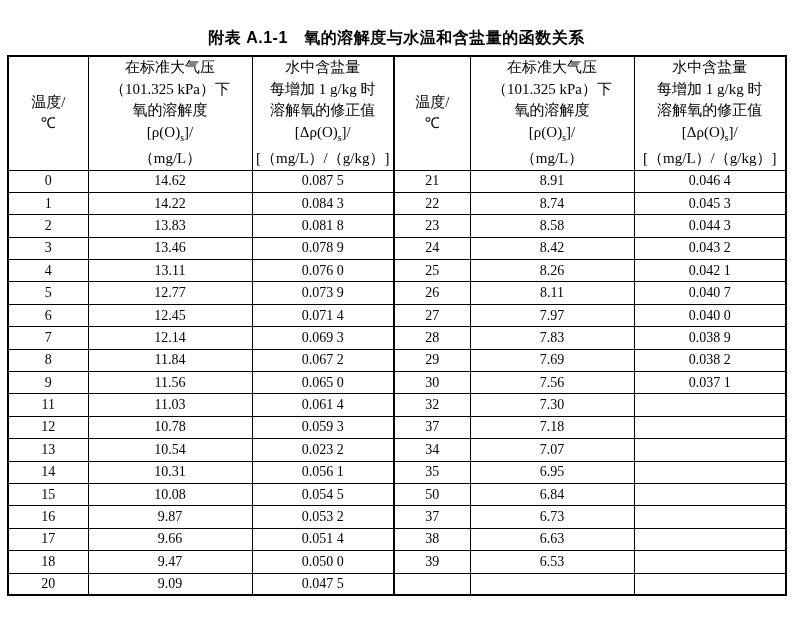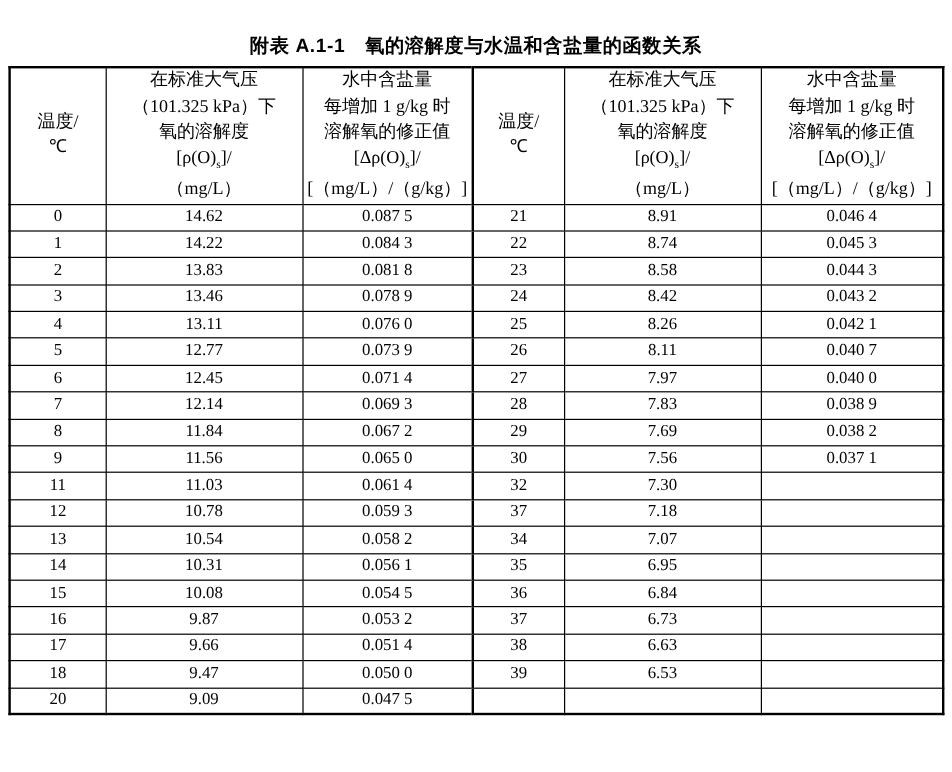--- a/index.html
+++ b/index.html
@@ -204,38 +204,38 @@
           <td>12</td>
           <td>10.78</td>
           <td>0.059 3</td>
           <td>37</td>
           <td>7.18</td>
           <td></td>
         </tr>
         <tr>
           <td>13</td>
           <td>10.54</td>
-          <td>0.058 2</td>
+          <td>0.023 2</td>
           <td>34</td>
           <td>7.07</td>
           <td></td>
         </tr>
         <tr>
           <td>14</td>
           <td>10.31</td>
           <td>0.056 1</td>
           <td>35</td>
           <td>6.95</td>
           <td></td>
         </tr>
         <tr>
           <td>15</td>
           <td>10.08</td>
           <td>0.054 5</td>
-          <td>36</td>
+          <td>50</td>
           <td>6.84</td>
           <td></td>
         </tr>
         <tr>
           <td>16</td>
           <td>9.87</td>
           <td>0.053 2</td>
           <td>37</td>
           <td>6.73</td>
           <td></td>

